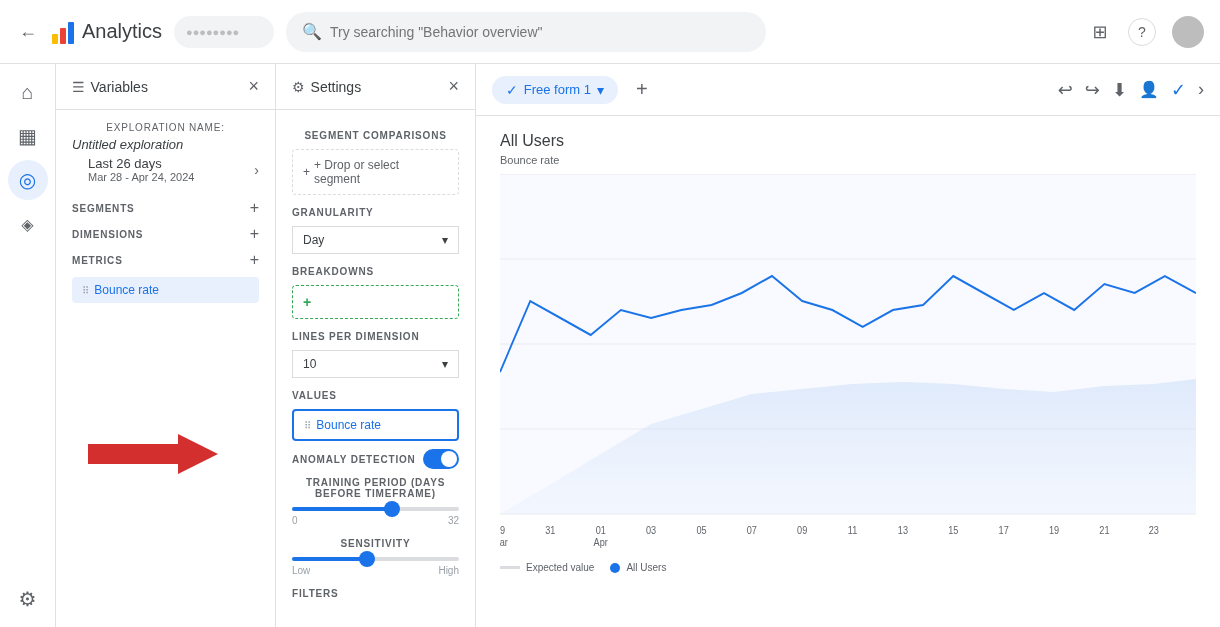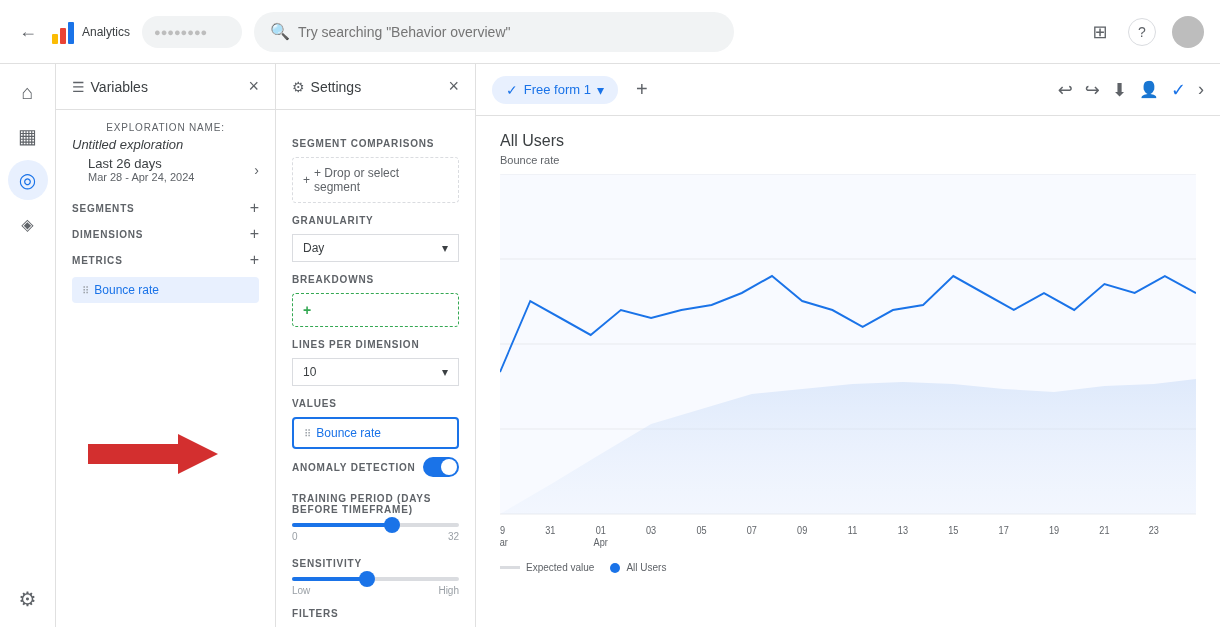--- a/index.html
+++ b/index.html
@@ -151,21 +151,21 @@
       border-right: 1px solid #e0e0e0;
       display: flex;
       flex-direction: column;
       overflow: hidden;
     }
     .settings-content { padding: 12px 16px; flex: 1; overflow-y: auto; }
     .settings-section-label {
       font-size: 10px; color: #5f6368; letter-spacing: 0.8px; text-transform: uppercase;
       font-weight: 600; margin-bottom: 8px; margin-top: 12px;
     }
-    .settings-section-label:first-child { margin-top: 16px; }
+    .settings-section-label:first-child { margin-top: 8px; text-align: center; }
 
     .drop-box {
       border: 1px dashed #dadce0;
       border-radius: 4px;
       padding: 8px 10px;
       font-size: 12px;
       color: #5f6368;
       display: flex; align-items: center; gap: 4px;
       margin-bottom: 8px;
       cursor: pointer;
@@ -314,21 +314,21 @@
 <div class="topbar">
   <div class="topbar-back">
     <span>←</span>
   </div>
   <div class="topbar-logo">
     <div class="logo-bars">
       <div class="logo-bar" style="width:6px;height:10px;background:#fbbc04;"></div>
       <div class="logo-bar" style="width:6px;height:16px;background:#ea4335;"></div>
       <div class="logo-bar" style="width:6px;height:22px;background:#1a73e8;"></div>
     </div>
-    <span style="font-size:12px;font-weight:500;color:#3c4043;">Analytics</span>
+    <span style="font-size:20px;font-weight:500;color:#3c4043;">Analytics</span>
   </div>
   <div class="topbar-account-chip">
     <span style="color:#bdbdbd;font-size:11px;">●●●●●●●●</span>
   </div>
   <div class="topbar-search">
     <span style="color:#5f6368;font-size:16px;">🔍</span>
     <input type="text" placeholder="Try searching &quot;Behavior overview&quot;" style="">
   </div>
   <div class="topbar-right">
     <div class="topbar-icon">⊞</div>

